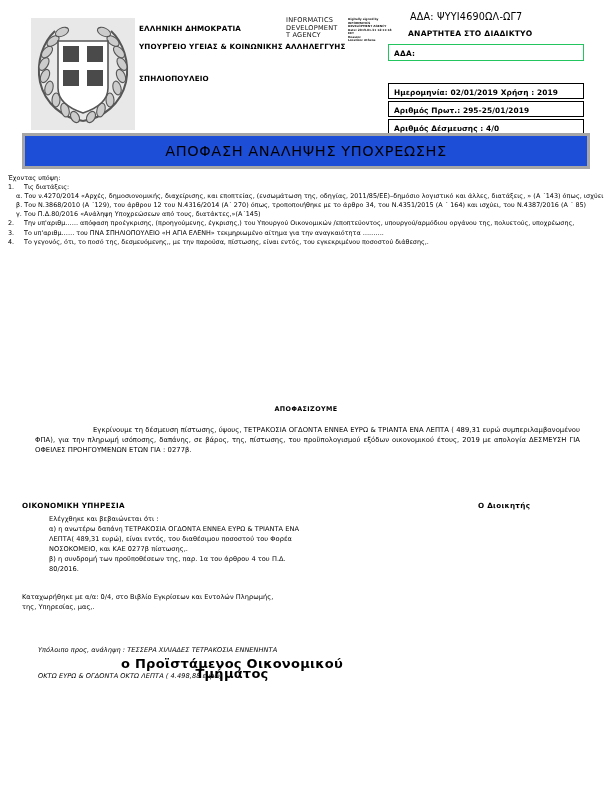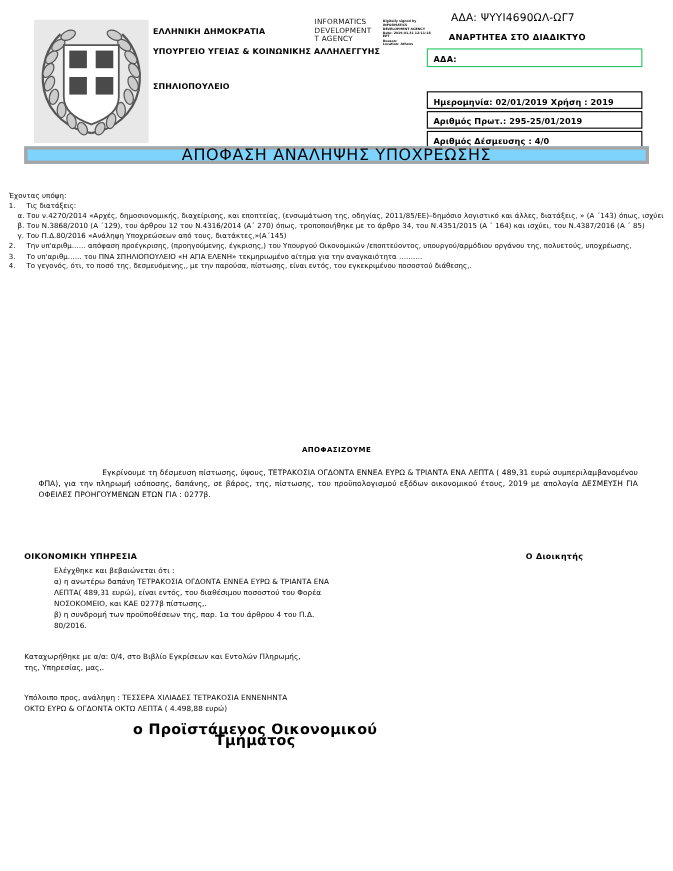--- a/index.html
+++ b/index.html
@@ -146,27 +146,27 @@
   #meta-date { top: 83px; }
   #meta-prot { top: 101px; }
   #meta-desm { top: 119px; }
 
   
   .title-bar {
     position: absolute;
     left: 22px;
     top: 133px;
     width: 568px;
-    height: 16px;
+    height: 36px;
     border: 3px solid #a6a6a6;
     box-sizing: border-box;
     display: flex;
     align-items: center;
     justify-content: center;
-    background: #7dd3fc;
+    background: #1d4ed8;
   }
   .title-bar .t {
     font-size: 14.5px;
     letter-spacing: 0.6px;
     font-weight: normal;
     color: #000;
   }
 
   
   .body-block {
@@ -273,24 +273,25 @@
     line-height: 10.1px;
     letter-spacing: 0.05px;
   }
   .balance-block {
     position: absolute;
     left: 22px;
     top: 629px;
     width: 340px;
   }
   .balance-block p {
-    margin: 0;
+    margin: 16px;
     font-size: 6.6px;
     line-height: 10.1px;
     letter-spacing: 0.05px;
+    font-style: italic;
   }
   .signature {
     position: absolute;
     left: 112px;
     top: 659px;
     width: 240px;
     text-align: center;
   }
   .signature div {
     font-size: 13px;

